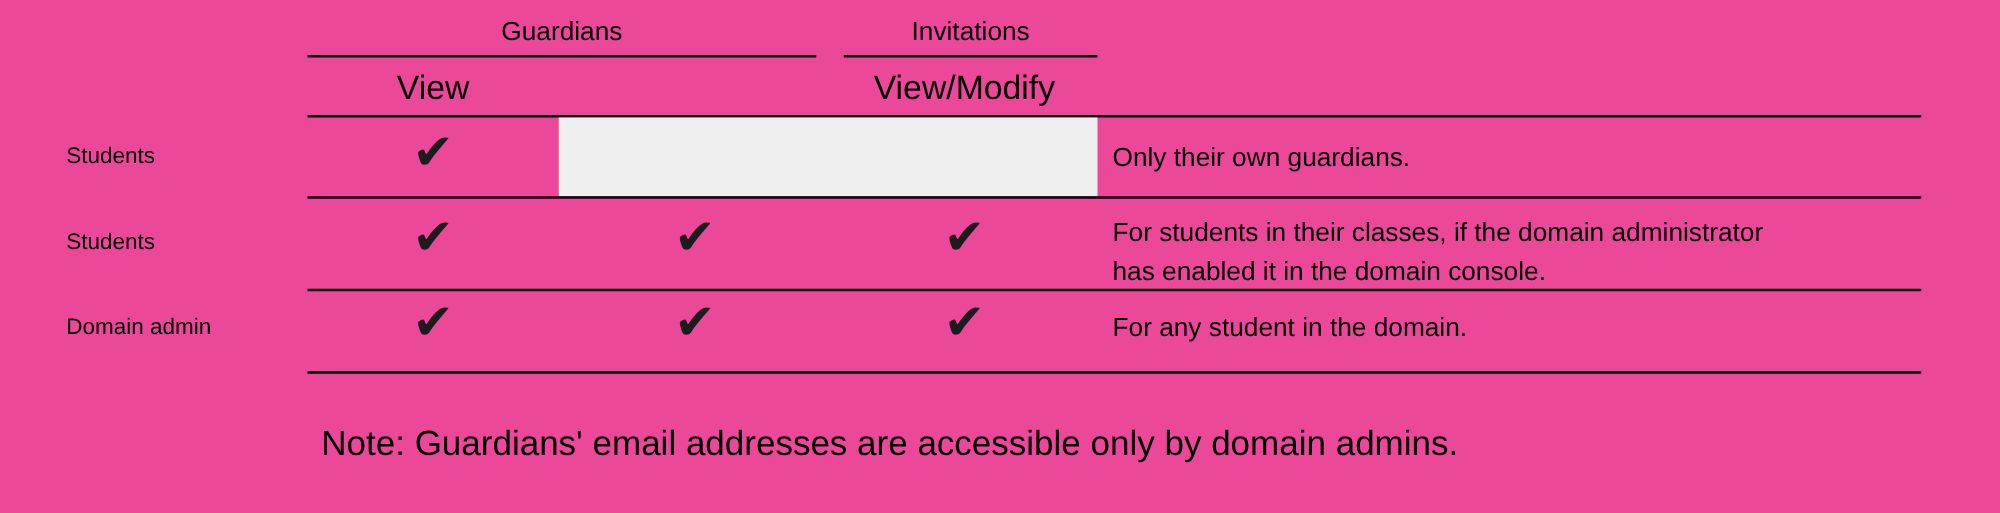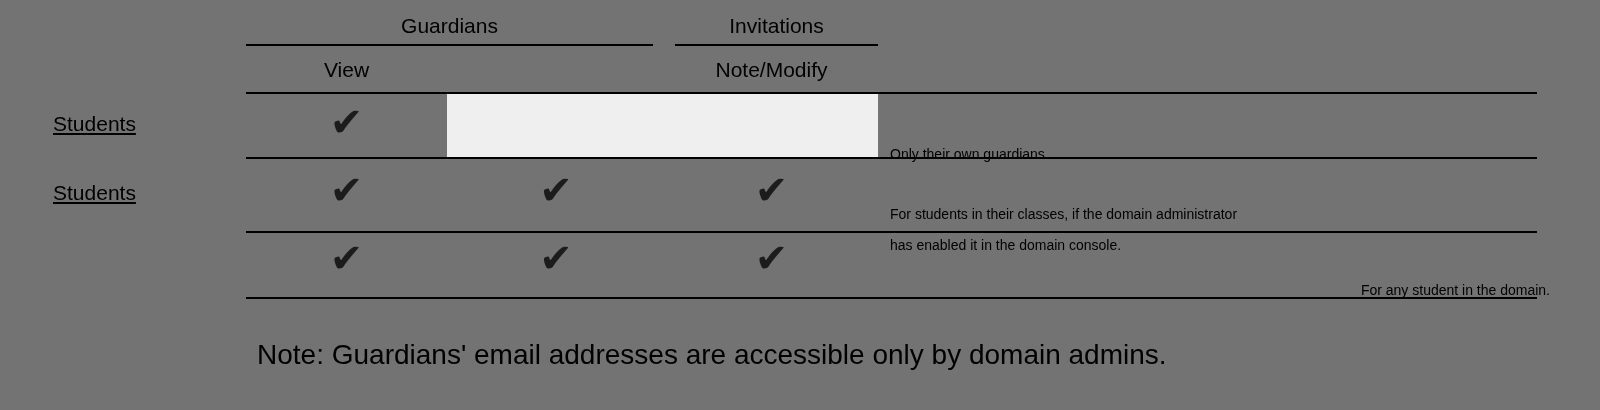--- a/index.html
+++ b/index.html
@@ -6,60 +6,58 @@
     margin: 0;
     padding: 0;
     background: #ffffff;
     font-family: "Liberation Sans", "DejaVu Sans", sans-serif;
     color: #000000;
   }
   .canvas {
     position: relative;
     width: 1600px;
     height: 410px;
-    background: #737373;
+    background: #ec4899;
     overflow: hidden;
   }
   .hline { position: absolute; height: 2px; background: #000; }
   .group-label {
     position: absolute;
     font-size: 21px;
     line-height: 26px;
     text-align: center;
     white-space: nowrap;
   }
   .col-header {
     position: absolute;
-    font-size: 21px;
+    font-size: 27px;
     line-height: 26px;
     text-align: center;
     white-space: nowrap;
   }
   .row-label {
     position: absolute;
-    font-size: 21px;
+    font-size: 18px;
     line-height: 26px;
     white-space: nowrap;
-    text-decoration: underline;
   }
   .check {
     position: absolute;
     font-family: "DejaVu Sans", sans-serif;
     font-size: 40px;
     line-height: 38px;
     font-weight: bold;
     text-align: center;
     color: #1c1c1c;
   }
   .desc {
     position: absolute;
-    font-size: 14px;
+    font-size: 21px;
     line-height: 31px;
     white-space: pre-line;
-    margin-top: 28px;
   }
   .overlay {
     position: absolute;
     background: #efefef;
   }
   .footnote {
     position: absolute;
     font-size: 28px;
     line-height: 26px;
     white-space: nowrap;
@@ -70,41 +68,42 @@
 
 <div class="canvas">
 
   <div class="group-label" style="left:246px; top:13px; width:407px;">Guardians</div>
   <div class="group-label" style="left:675px; top:13px; width:203px;text-align:center;">Invitations</div>
 
   <div class="hline" style="left: 246px; top: 44px; width: 407px; background: rgb(0, 0, 0);"></div>
   <div class="hline" style="left: 675px; top: 44px; width: 203px; background: rgb(0, 0, 0);"></div>
 
   <div class="col-header" style="left:246px; top:57px; width:201px;">View</div>
-  <div class="col-header" style="left:665px; top:57px; width:213px;">Note/Modify</div>
+  <div class="col-header" style="left:665px; top:57px; width:213px;">View/Modify</div>
 
   <div class="hline" style="left: 246px; top: 92px; width: 1291px; background: rgb(0, 0, 0);"></div>
 
   <div class="overlay" style="left: 447px; top: 94px; width: 431px; height: 63px; background: rgb(239, 239, 239);"></div>
   <div class="row-label" style="left:53px; top:111px;">Students</div>
   <div class="check" style="left: 246px; top: 103px; width: 201px; color: rgb(28, 28, 28);">✔</div>
   <div class="check" style="left: 447px; top: 103px; width: 218px; color: rgb(28, 28, 28);"></div>
   <div class="check" style="left: 665px; top: 103px; width: 213px; color: rgb(28, 28, 28);"></div>
   <div class="desc" style="left:890px; top:111px; width:660px;">Only their own guardians.</div>
   <div class="hline" style="left: 246px; top: 157px; width: 1291px; background: rgb(0, 0, 0);"></div>
 
   <div class="row-label" style="left:53px; top:180px;">Students</div>
   <div class="check" style="left: 246px; top: 171px; width: 201px; color: rgb(28, 28, 28);">✔</div>
   <div class="check" style="left: 447px; top: 171px; width: 218px; color: rgb(28, 28, 28);">✔</div>
   <div class="check" style="left: 665px; top: 171px; width: 213px; color: rgb(28, 28, 28);">✔</div>
   <div class="desc" style="left:890px; top:171px; width:660px;">For students in their classes, if the domain administrator
 has enabled it in the domain console.</div>
   <div class="hline" style="left: 246px; top: 231px; width: 1291px; background: rgb(0, 0, 0);"></div>
 
+  <div class="row-label" style="left:53px; top:248px;">Domain admin</div>
   <div class="check" style="left: 246px; top: 239px; width: 201px; color: rgb(28, 28, 28);">✔</div>
   <div class="check" style="left: 447px; top: 239px; width: 218px; color: rgb(28, 28, 28);">✔</div>
   <div class="check" style="left: 665px; top: 239px; width: 213px; color: rgb(28, 28, 28);">✔</div>
-  <div class="desc" style="left:890px; top:247px; width:660px;text-align:right;">For any student in the domain.</div>
+  <div class="desc" style="left:890px; top:247px; width:660px;">For any student in the domain.</div>
   <div class="hline" style="left: 246px; top: 297px; width: 1291px; background: rgb(0, 0, 0);"></div>
 
   <div class="footnote" style="left:257px; top:342px;">Note: Guardians' email addresses are accessible only by domain admins.</div>
 
 </div>
 
 </body></html>

